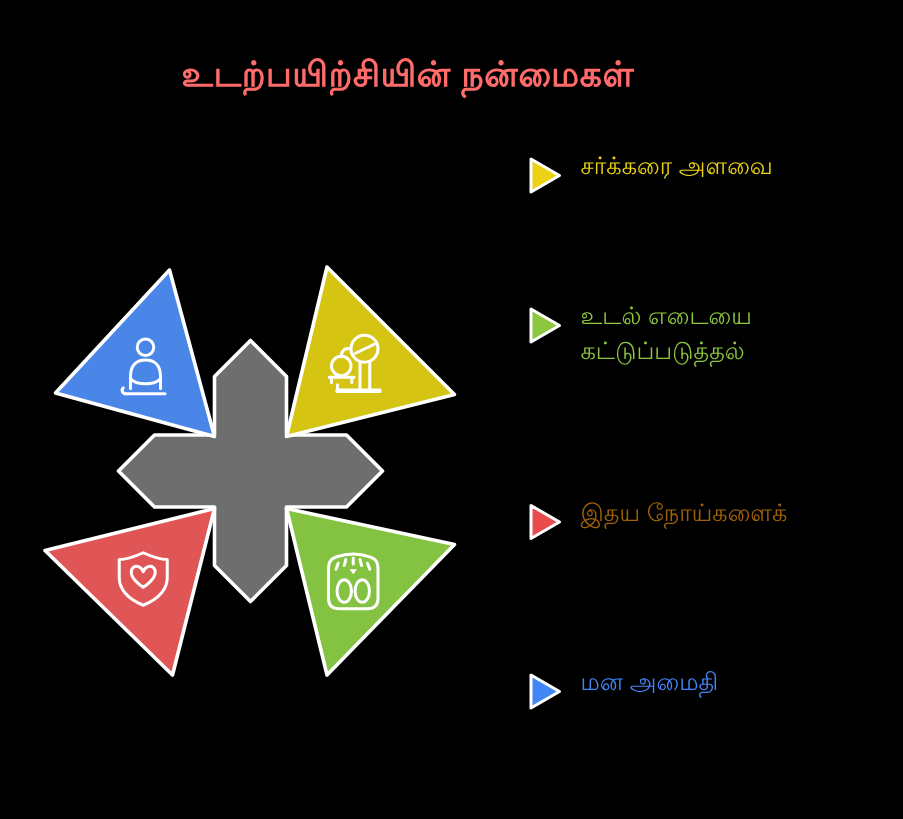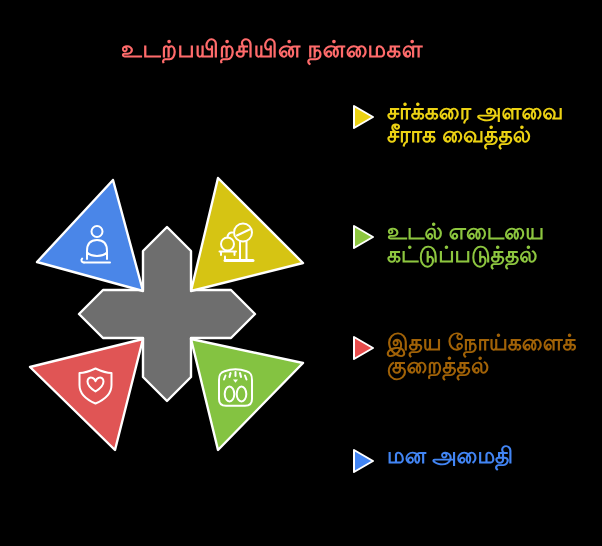--- a/index.html
+++ b/index.html
@@ -13,22 +13,22 @@
     text-align:center;font-size:23px;font-weight:700;letter-spacing:.5px;
     margin:0;
   }
   .diagram{position:absolute;left:0;top:0;width:602px;height:546px;}
   .diagram .shape{stroke:#ffffff;stroke-width:2.4;stroke-linejoin:round;}
   .diagram .icon{fill:none;stroke:#ffffff;stroke-width:2;stroke-linecap:round;stroke-linejoin:round;}
   .legend{position:absolute;left:352px;top:0;width:245px;}
   .legend-item{position:absolute;left:0;display:flex;align-items:flex-start;}
   .legend-item .marker{flex:0 0 auto;margin-right:11px;margin-top:3px;}
   .marker polygon{stroke:#ffffff;stroke-width:2;stroke-linejoin:round;}
-  .legend-label{font-size:22px;font-weight:700;line-height:23px;white-space:nowrap;}
-  .li-1{top:100px}.li-2{top:220px}.li-3{top:331px}.li-4{top:444px}
+  .legend-label{font-size:16px;font-weight:400;line-height:23px;white-space:nowrap;}
+  .li-1{top:100px}.li-2{top:200px}.li-3{top:331px}.li-4{top:444px}
 </style>
 </head>
 <body>
 
 <div class="stage" style="background: rgb(0, 0, 0);">
 
   <h1 class="title" style="color: rgb(255, 107, 107);">உடற்பயிற்சியின் நன்மைகள்</h1>
 
   <svg class="diagram" viewBox="0 0 602 546" xmlns="http://www.w3.org/2000/svg">
 
@@ -77,41 +77,39 @@
   </svg>
 
   <div class="legend">
 
     <div class="legend-item li-1">
       <svg class="marker" width="24" height="28" viewBox="0 0 24 28">
         <polygon points="2,3 21,14 2,25" fill="#ecd213"></polygon>
       </svg>
       <div class="legend-label" style="color: rgb(236, 210, 19);">
         <div>சர்க்கரை அளவை</div>
-        <div>சீராக வைத்தல்</div>
       </div>
     </div>
 
     <div class="legend-item li-2">
       <svg class="marker" width="24" height="28" viewBox="0 0 24 28">
         <polygon points="2,3 21,14 2,25" fill="#8dc63f"></polygon>
       </svg>
       <div class="legend-label" style="color: rgb(141, 198, 63);">
         <div>உடல் எடையை</div>
         <div>கட்டுப்படுத்தல்</div>
       </div>
     </div>
 
     <div class="legend-item li-3">
       <svg class="marker" width="24" height="28" viewBox="0 0 24 28">
         <polygon points="2,3 21,14 2,25" fill="#e84c4c"></polygon>
       </svg>
       <div class="legend-label" style="color: #a16207;">
         <div>இதய நோய்களைக்</div>
-        <div>குறைத்தல்</div>
       </div>
     </div>
 
     <div class="legend-item li-4">
       <svg class="marker" width="24" height="28" viewBox="0 0 24 28">
         <polygon points="2,3 21,14 2,25" fill="#4285f4"></polygon>
       </svg>
       <div class="legend-label" style="color: rgb(66, 133, 244); text-align: center;">
         <div>மன அமைதி</div>
         <div></div>

